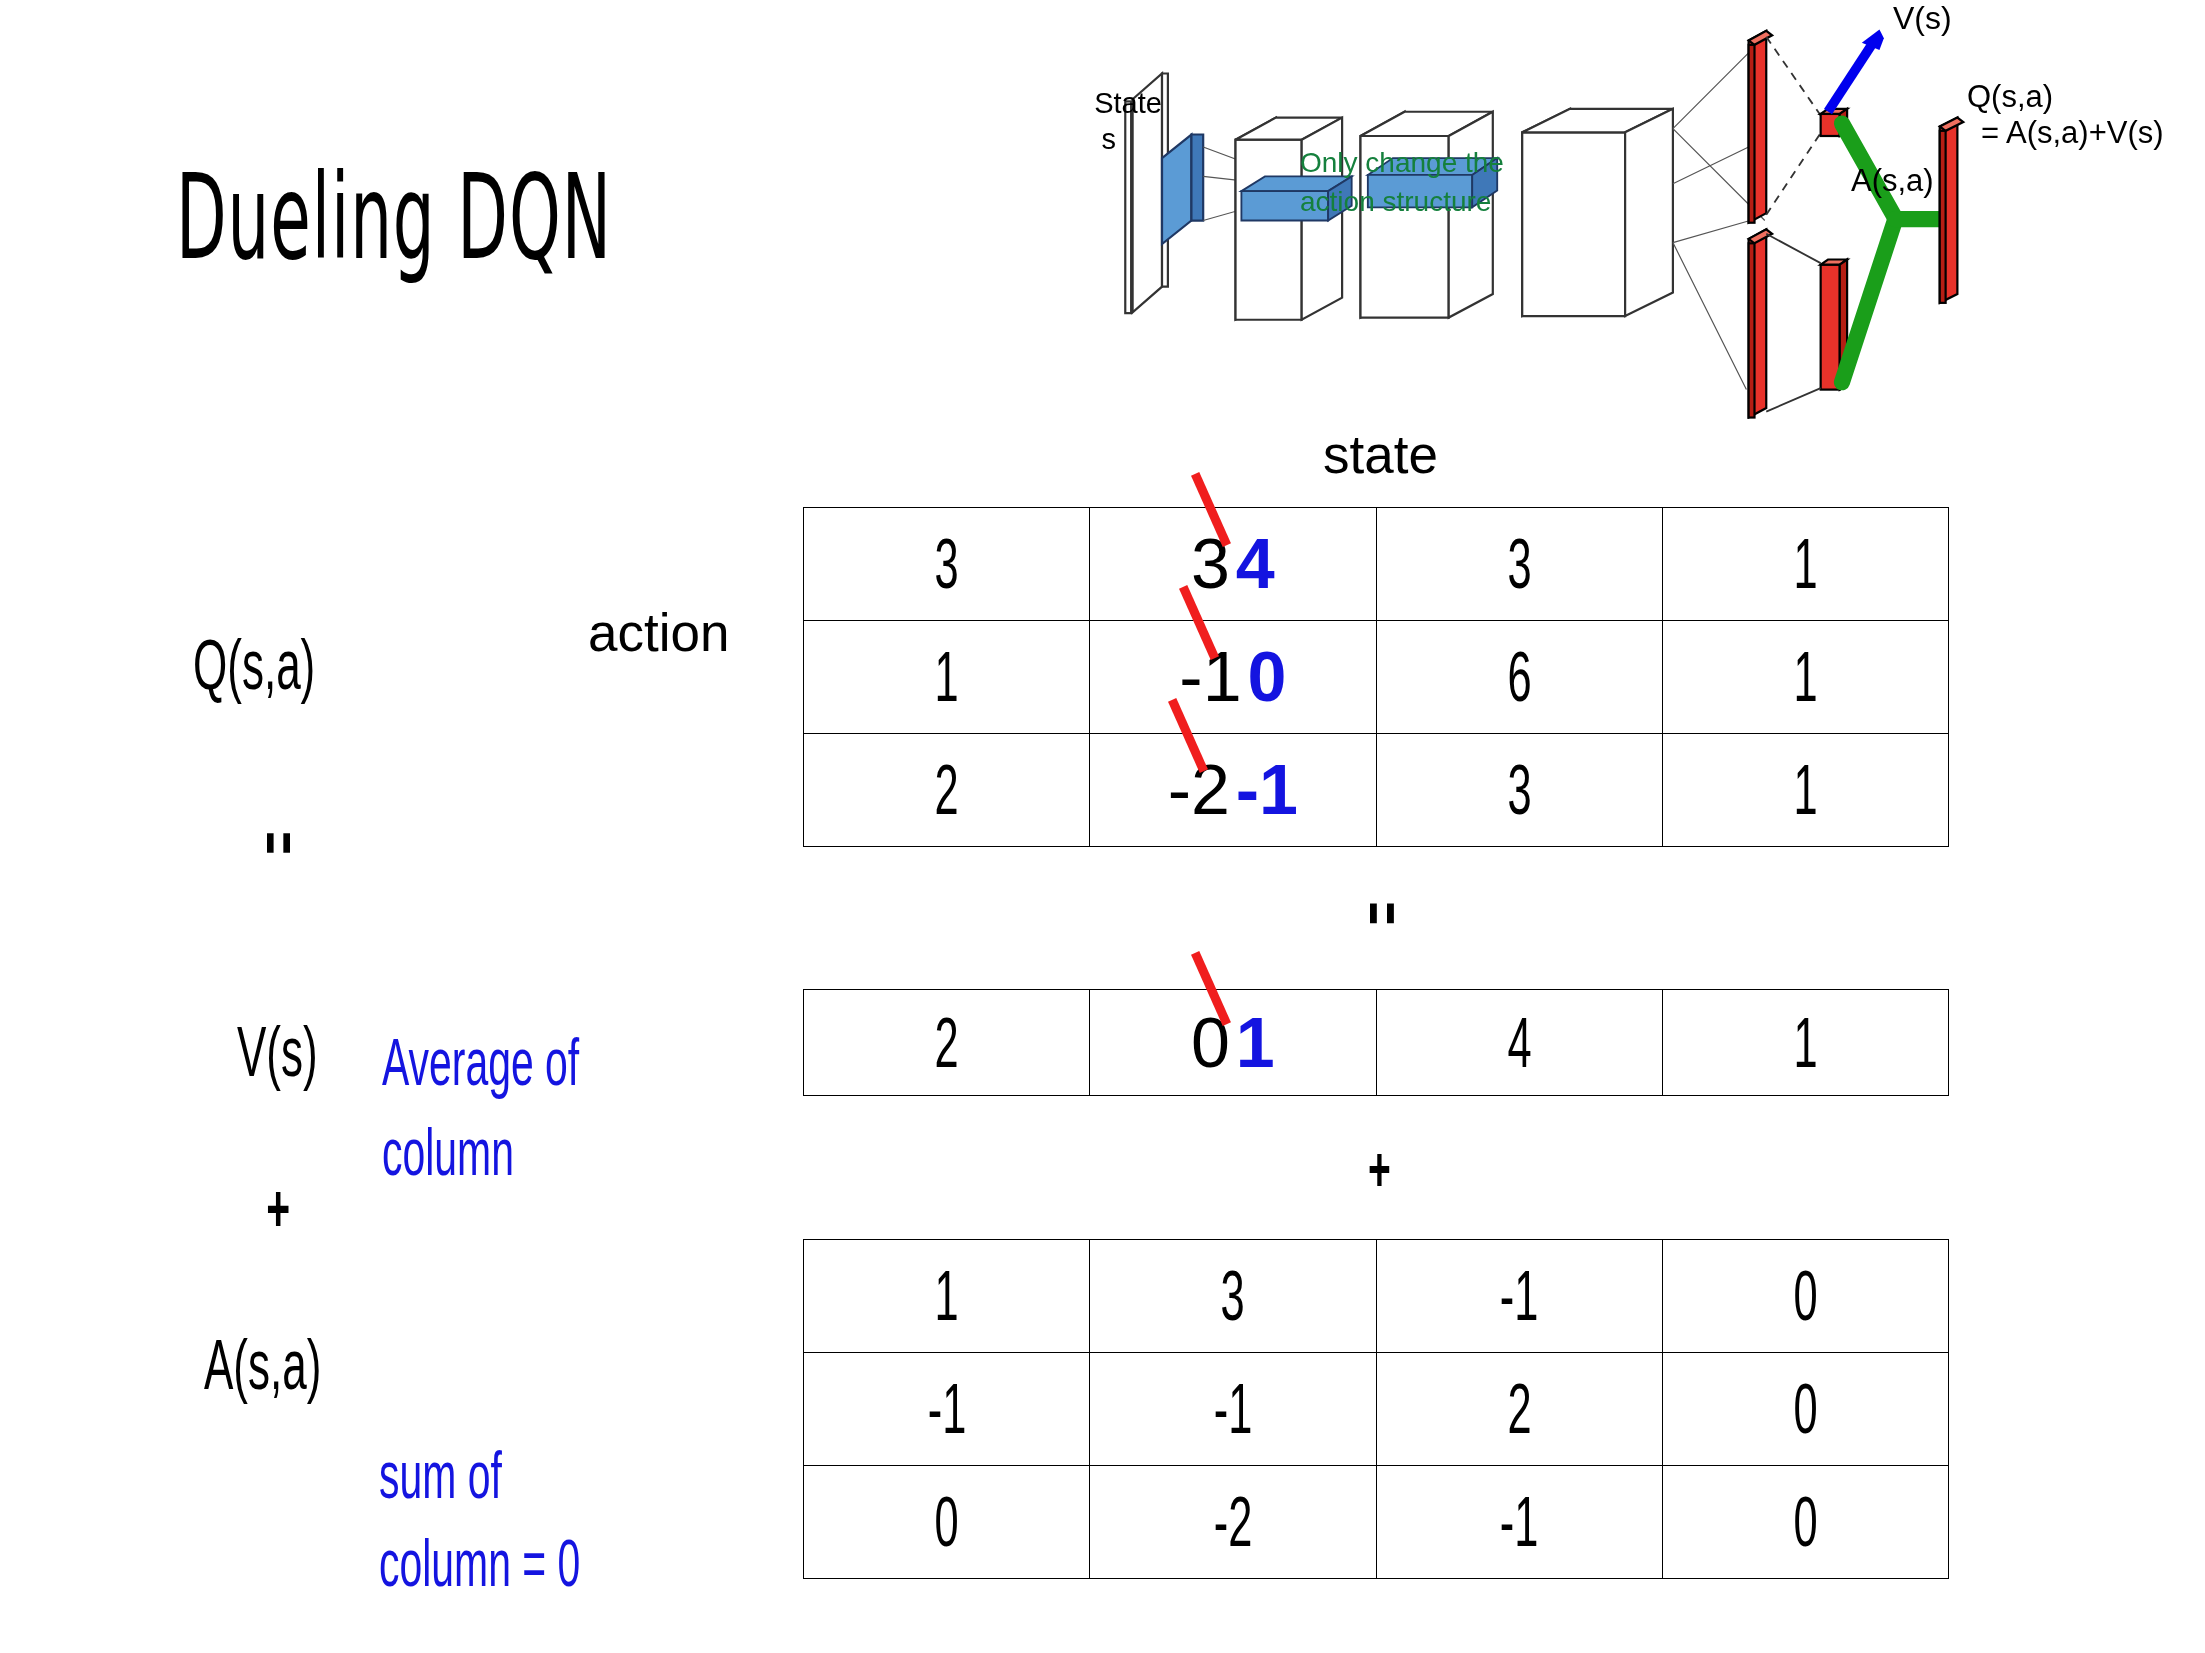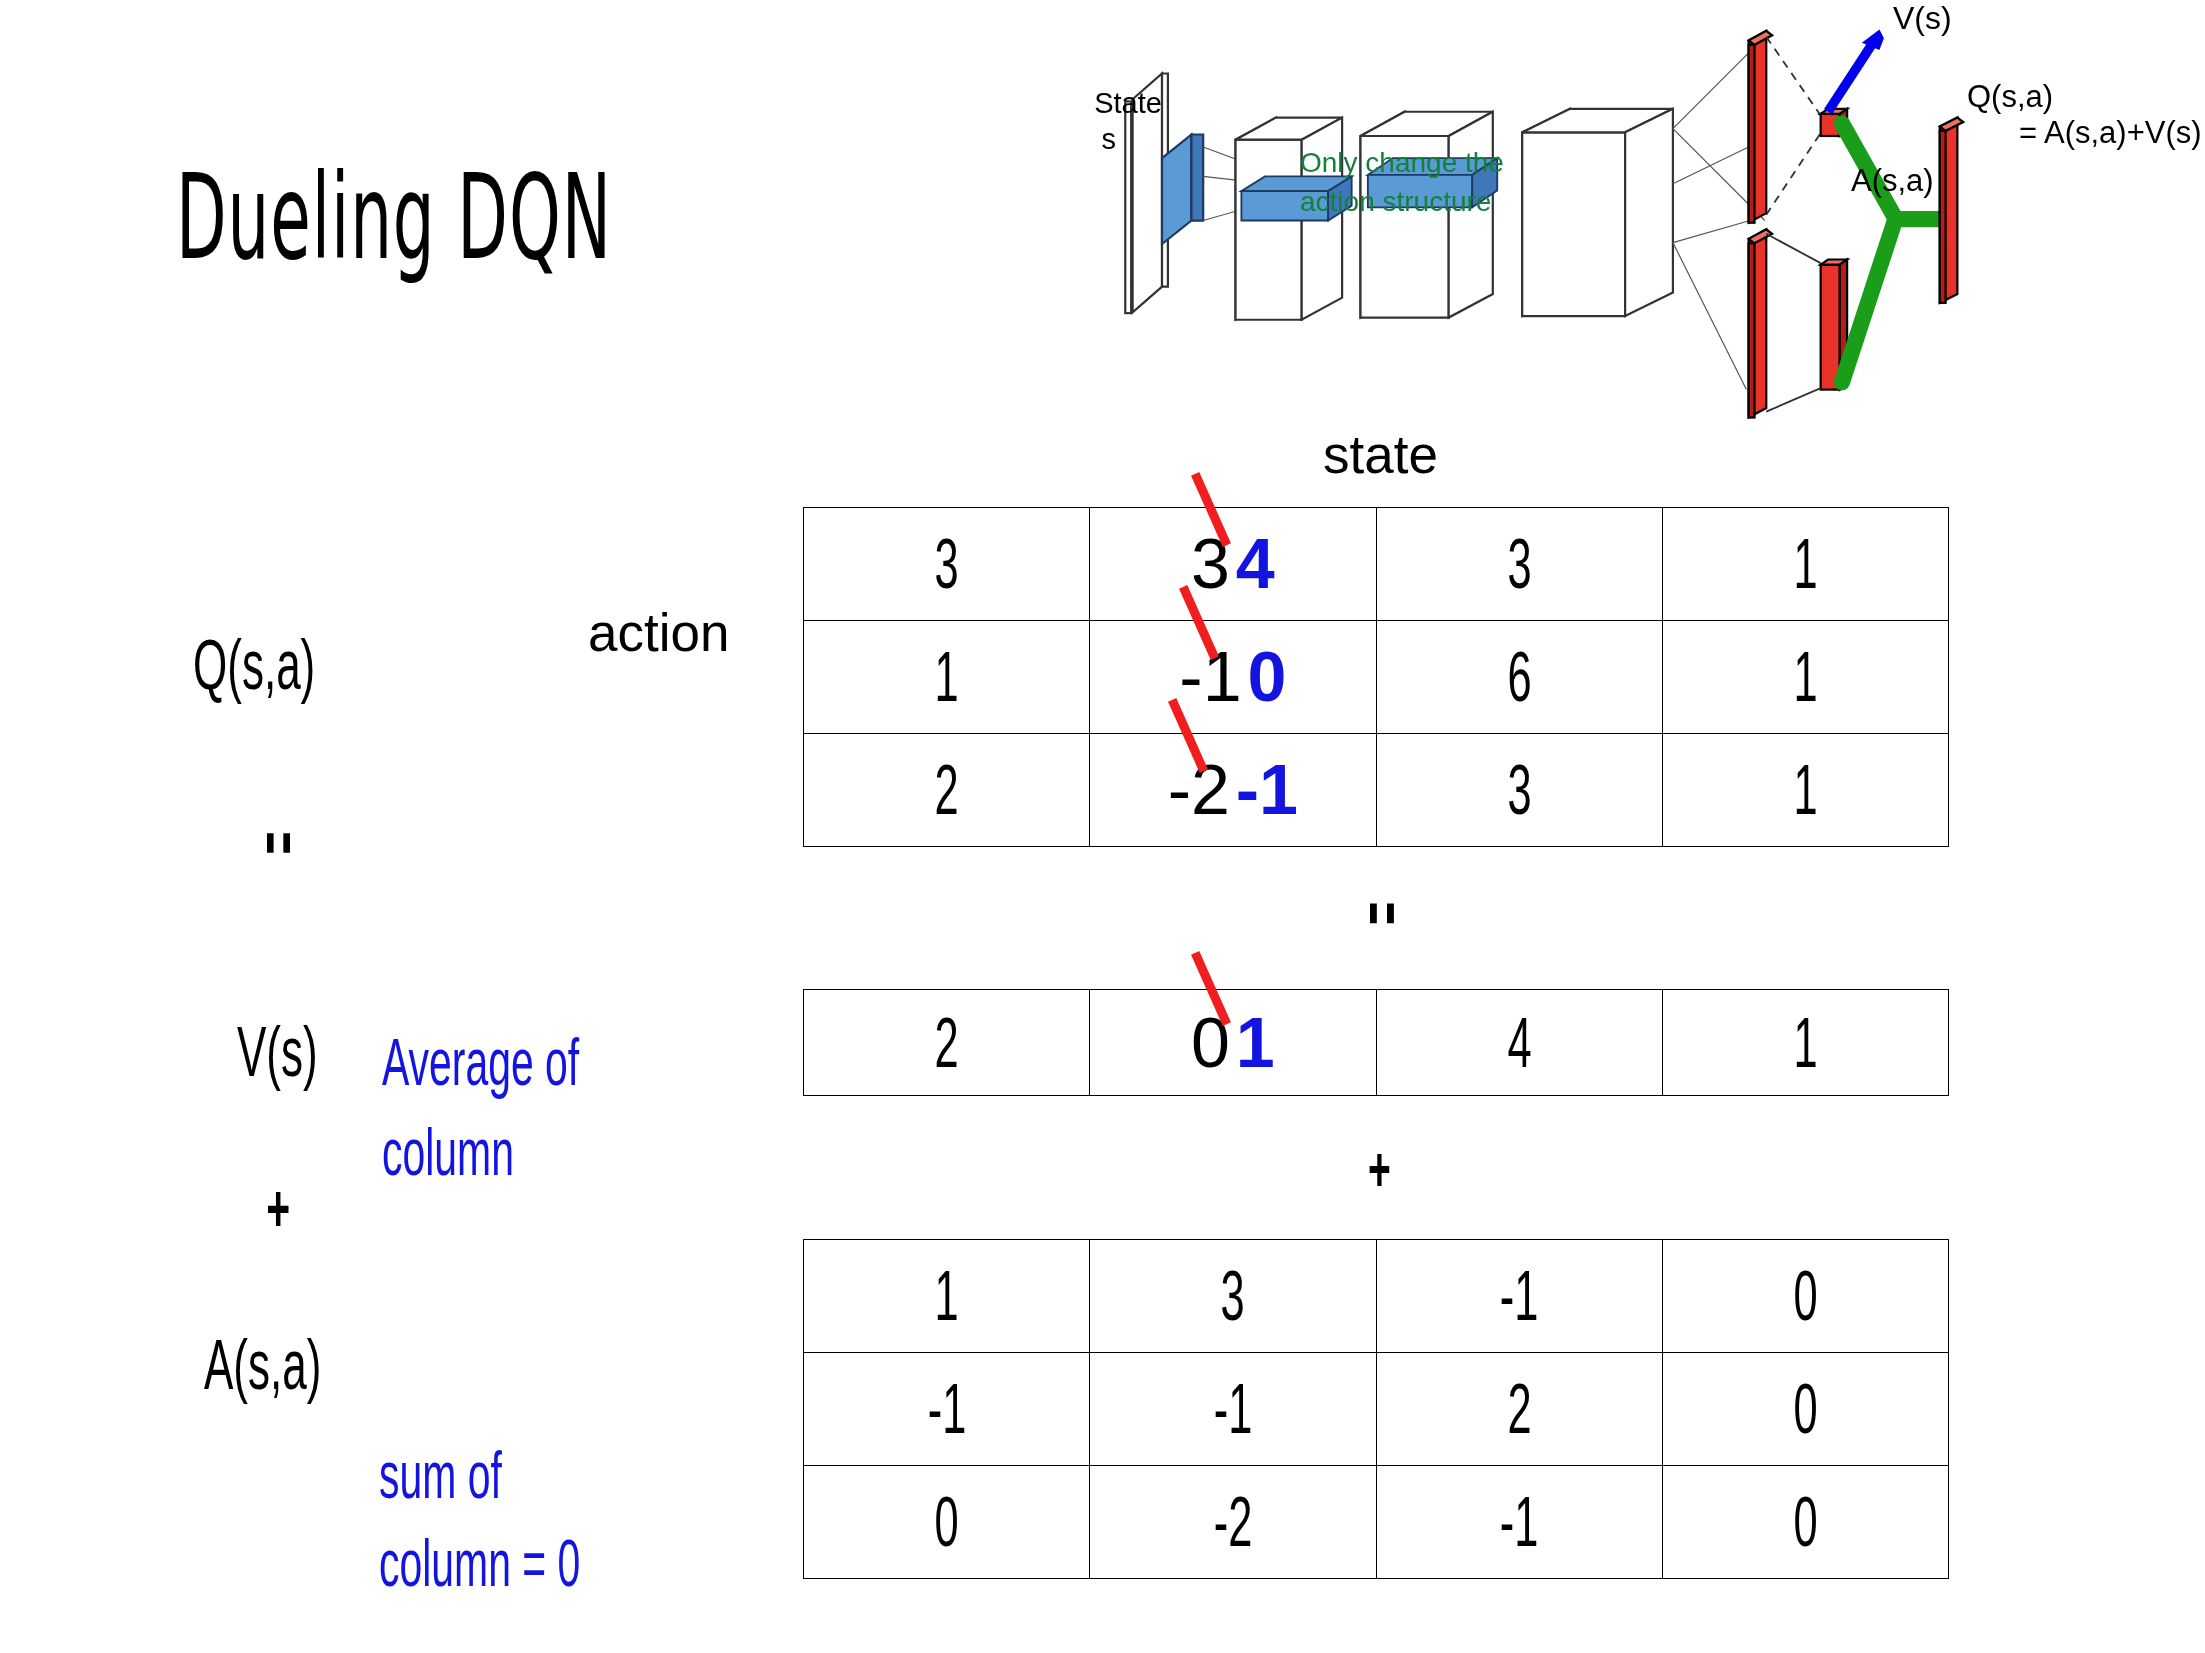--- a/index.html
+++ b/index.html
@@ -224,21 +224,21 @@
 
     <div class="dlabel" style="left:13.2px; top:87px;">State</div>
     <div class="dlabel" style="left:20.6px; top:123px;">s</div>
 
     <div class="dlabel blue-note" style="left:219px; top:145px;">Only change the</div>
     <div class="dlabel blue-note" style="left:219px; top:184px;">action structure</div>
 
     <div class="dlabel" style="left:812px; top:0px; font-size:32px;">V(s)</div>
     <div class="dlabel" style="left:770px; top:163px; font-size:31px;">A(s,a)</div>
     <div class="dlabel" style="left:886px; top:79px; font-size:31px;">Q(s,a)</div>
-    <div class="dlabel" style="left:938px; top:115px; font-size:31px;">= A(s,a)+V(s)</div>
+    <div class="dlabel" style="left:900px; top:115px; font-size:31px;">= A(s,a)+V(s)</div>
   </div>
 
   <div class="wide-label" style="left:1323px; top:428px; font-size:53px;">state</div>
 
   <div class="wide-label" style="left:588px; top:606px; font-size:53px;">action</div>
 
   <div class="narrow-label" style="left:193px; top:629px; font-size:71px;">Q(s,a)</div>
 
   <div class="op eq-rot" style="left:261px; top:812px; font-size:62px;">=</div>
 

